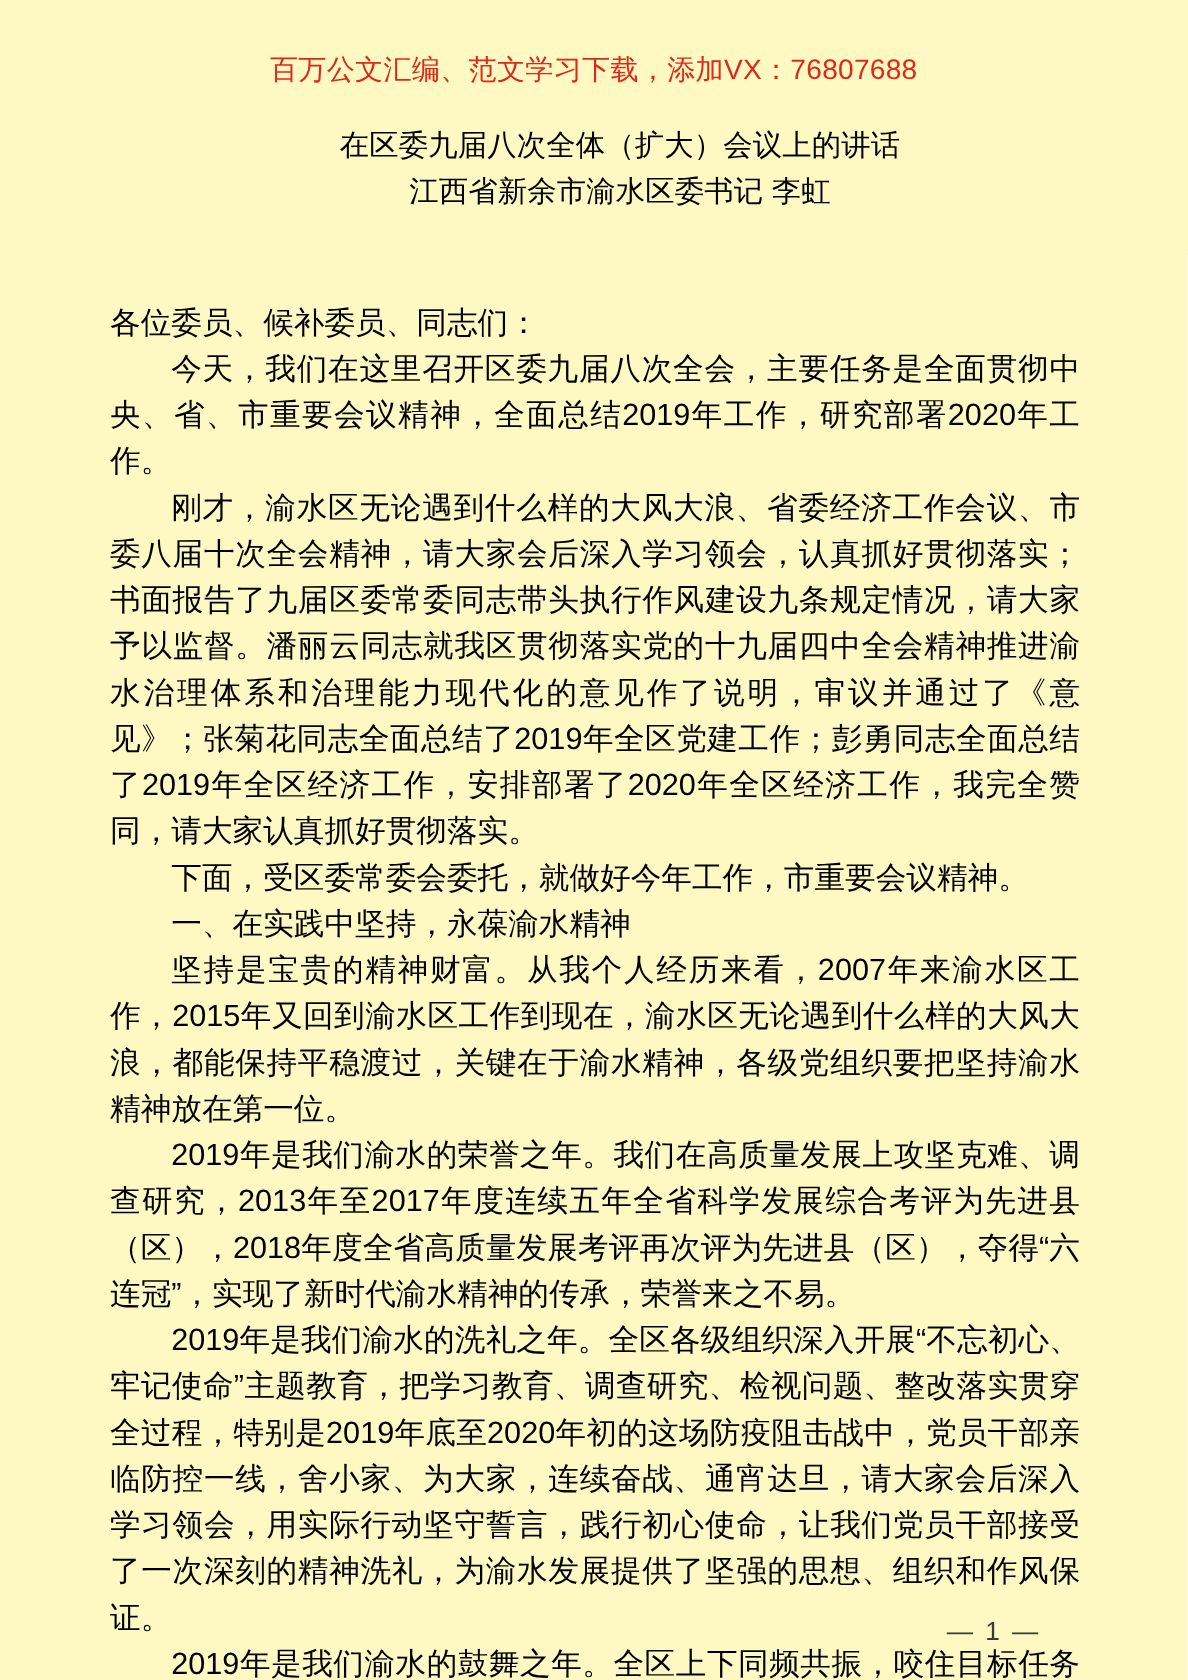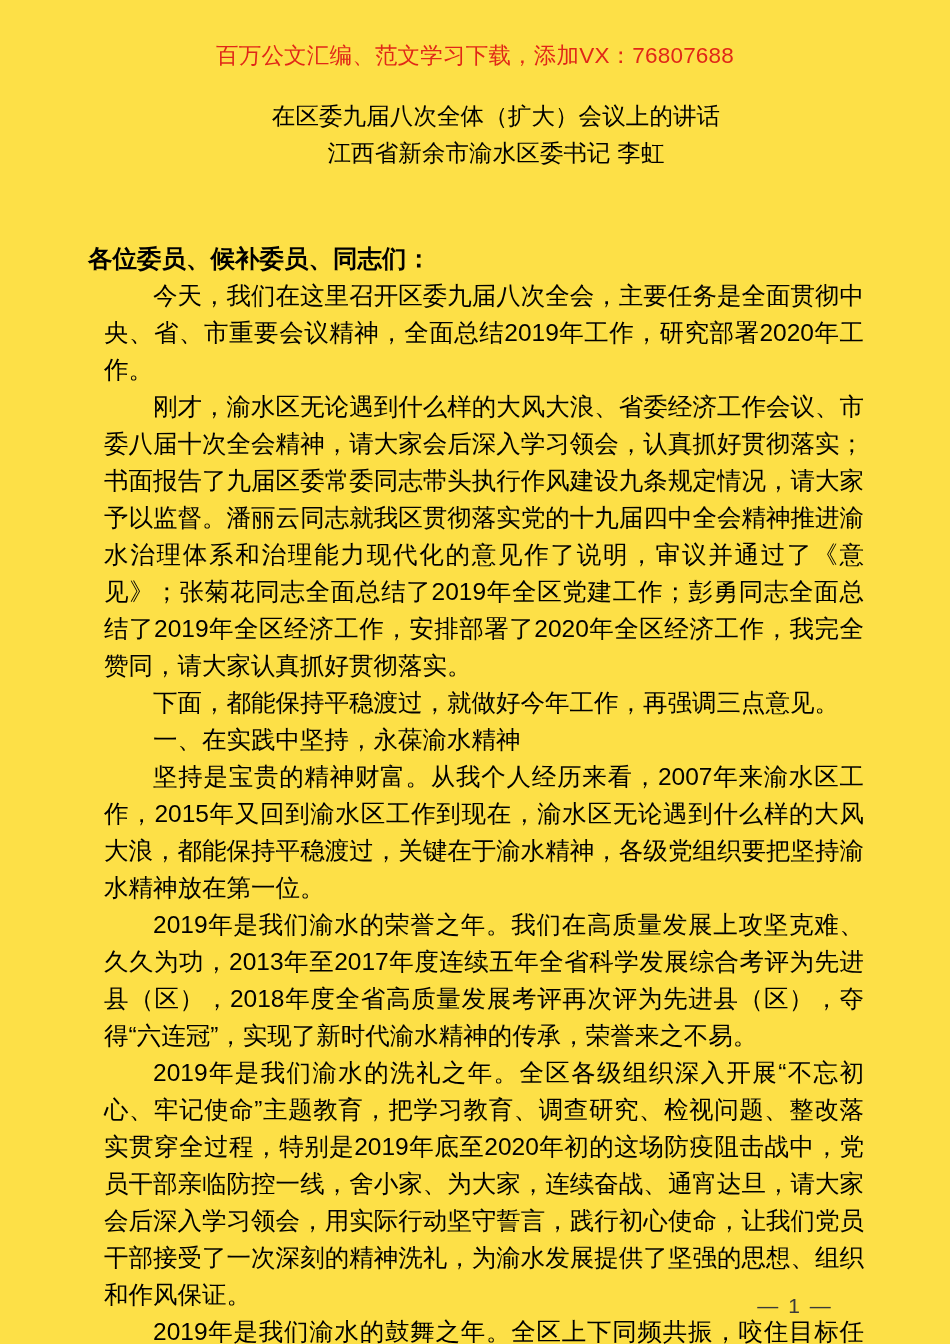--- a/index.html
+++ b/index.html
@@ -9,21 +9,21 @@
   }
   body {
     font-family: "Liberation Sans", "DejaVu Sans", sans-serif;
     color: #000000;
   }
   .page {
     position: relative;
     width: 950px;
     height: 1344px;
     margin: 0 auto;
-    background: #fde047;
+    background: #fef9c3;
     overflow: hidden;
     box-sizing: border-box;
   }
 
   
   .promo-header {
     position: absolute;
     top: 41px;
     left: 0;
     width: 950px;
@@ -65,25 +65,23 @@
     line-height: 37px;
     text-align: justify;
     text-justify: inter-ideograph;
     text-align-last: left;
     letter-spacing: 0px;
     word-break: break-all;
     color: #000;
   }
   p.indent {
     text-indent: 2em;
-    margin-left: 16px;
   }
   p.noindent {
     text-indent: 0;
-    font-weight: bold;
   }
   
   p.clipped {
     text-align-last: justify;
   }
 
   
   .footer {
     position: absolute;
     top: 1292px;
@@ -109,24 +107,24 @@
 
   <div class="title-block">
     <div class="title-line">在区委九届八次全体（扩大）会议上的讲话</div>
     <div class="title-line">江西省新余市渝水区委书记  李虹</div>
   </div>
 
   <div class="body-block">
       <p class="para noindent">各位委员、候补委员、同志们：</p>
       <p class="para indent">今天，我们在这里召开区委九届八次全会，主要任务是全面贯彻中央、省、市重要会议精神，全面总结2019年工作，研究部署2020年工作。</p>
       <p class="para indent">刚才，渝水区无论遇到什么样的大风大浪、省委经济工作会议、市委八届十次全会精神，请大家会后深入学习领会，认真抓好贯彻落实；书面报告了九届区委常委同志带头执行作风建设九条规定情况，请大家予以监督。潘丽云同志就我区贯彻落实党的十九届四中全会精神推进渝水治理体系和治理能力现代化的意见作了说明，审议并通过了《意见》；张菊花同志全面总结了2019年全区党建工作；彭勇同志全面总结了2019年全区经济工作，安排部署了2020年全区经济工作，我完全赞同，请大家认真抓好贯彻落实。</p>
-      <p class="para indent">下面，都能保持平稳渡过，就做好今年工作，再强调三点意见。</p>
+      <p class="para indent">下面，受区委常委会委托，就做好今年工作，市重要会议精神。</p>
       <p class="para indent">一、在实践中坚持，永葆渝水精神</p>
       <p class="para indent">坚持是宝贵的精神财富。从我个人经历来看，2007年来渝水区工作，2015年又回到渝水区工作到现在，渝水区无论遇到什么样的大风大浪，都能保持平稳渡过，关键在于渝水精神，各级党组织要把坚持渝水精神放在第一位。</p>
-      <p class="para indent">2019年是我们渝水的荣誉之年。我们在高质量发展上攻坚克难、久久为功，2013年至2017年度连续五年全省科学发展综合考评为先进县（区），2018年度全省高质量发展考评再次评为先进县（区），夺得“六连冠”，实现了新时代渝水精神的传承，荣誉来之不易。</p>
+      <p class="para indent">2019年是我们渝水的荣誉之年。我们在高质量发展上攻坚克难、调查研究，2013年至2017年度连续五年全省科学发展综合考评为先进县（区），2018年度全省高质量发展考评再次评为先进县（区），夺得“六连冠”，实现了新时代渝水精神的传承，荣誉来之不易。</p>
       <p class="para indent">2019年是我们渝水的洗礼之年。全区各级组织深入开展“不忘初心、牢记使命”主题教育，把学习教育、调查研究、检视问题、整改落实贯穿全过程，特别是2019年底至2020年初的这场防疫阻击战中，党员干部亲临防控一线，舍小家、为大家，连续奋战、通宵达旦，请大家会后深入学习领会，用实际行动坚守誓言，践行初心使命，让我们党员干部接受了一次深刻的精神洗礼，为渝水发展提供了坚强的思想、组织和作风保证。</p>
       <p class="para indent clipped">2019年是我们渝水的鼓舞之年。全区上下同频共振，咬住目标任务不放</p>
     </div>
 
   <div class="footer">
     <span class="inner">— 1 —</span>
   </div>
 
 </div>
 

